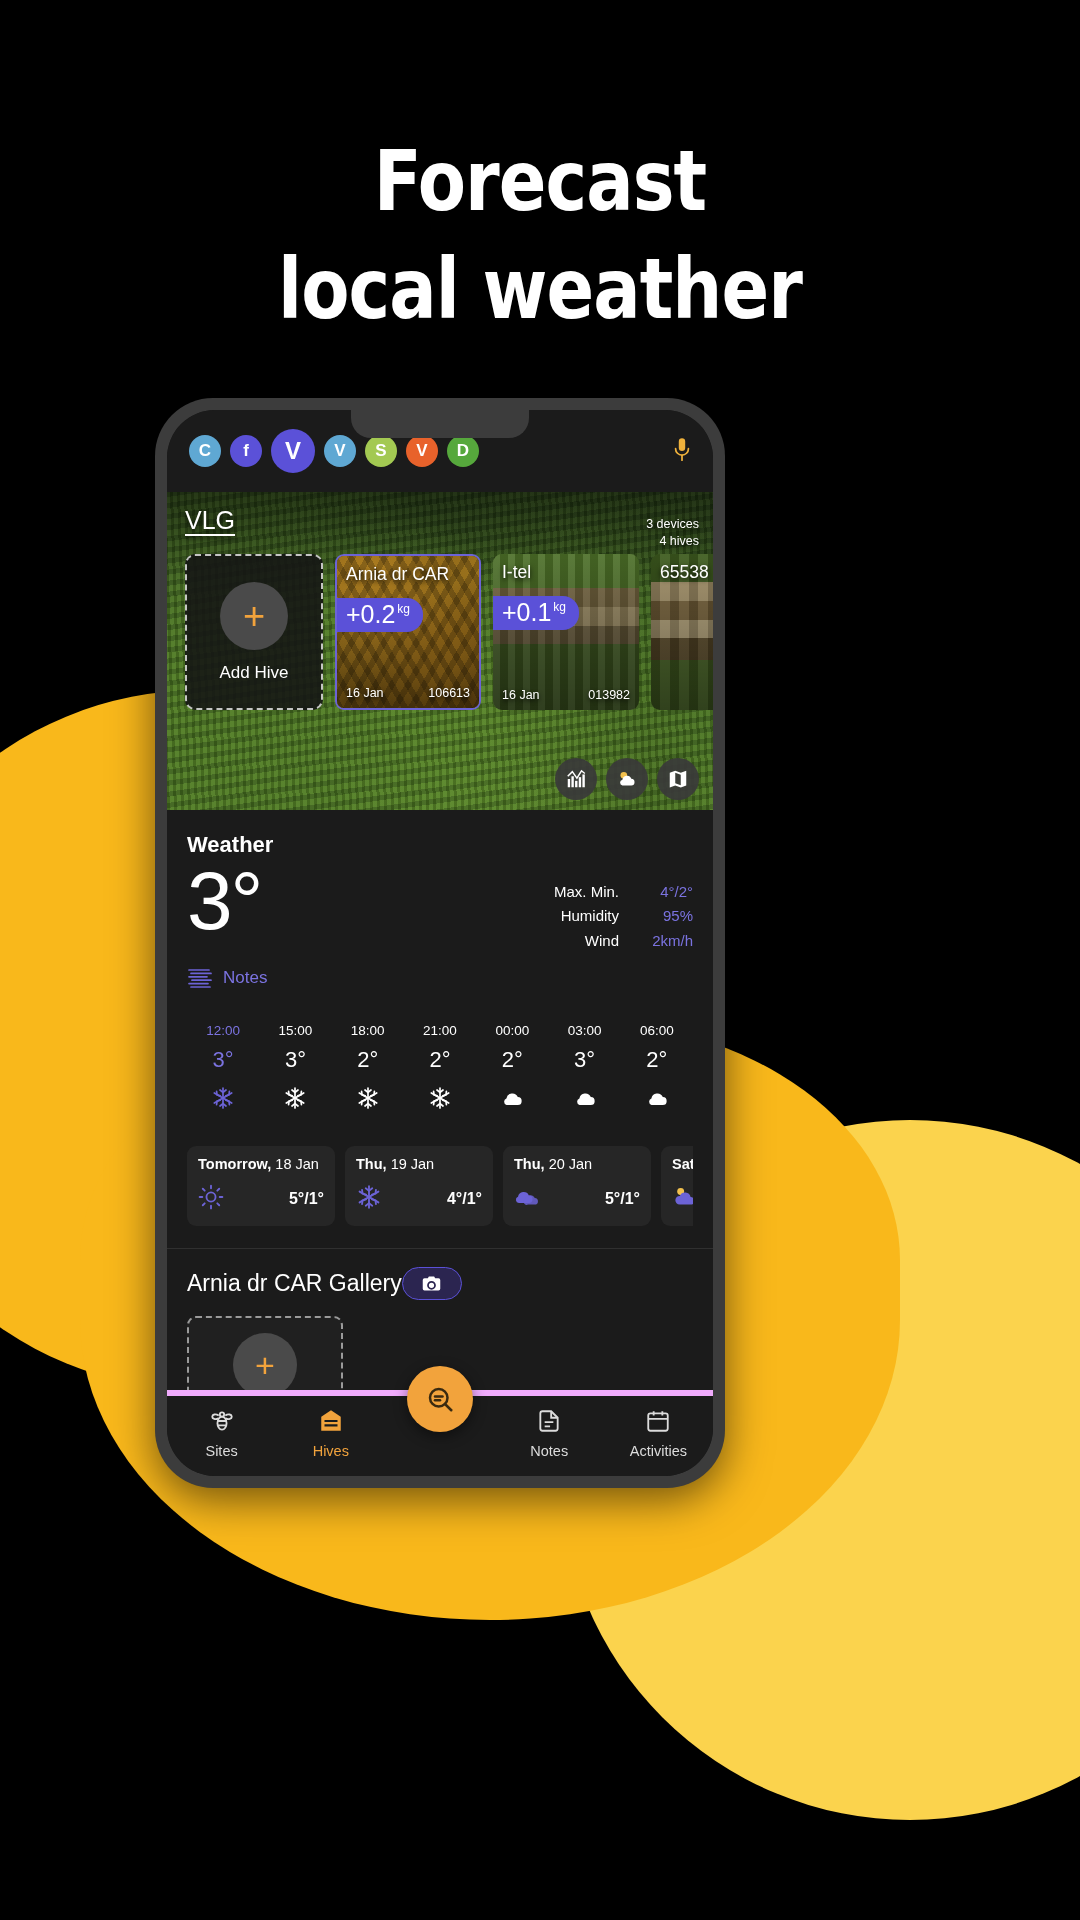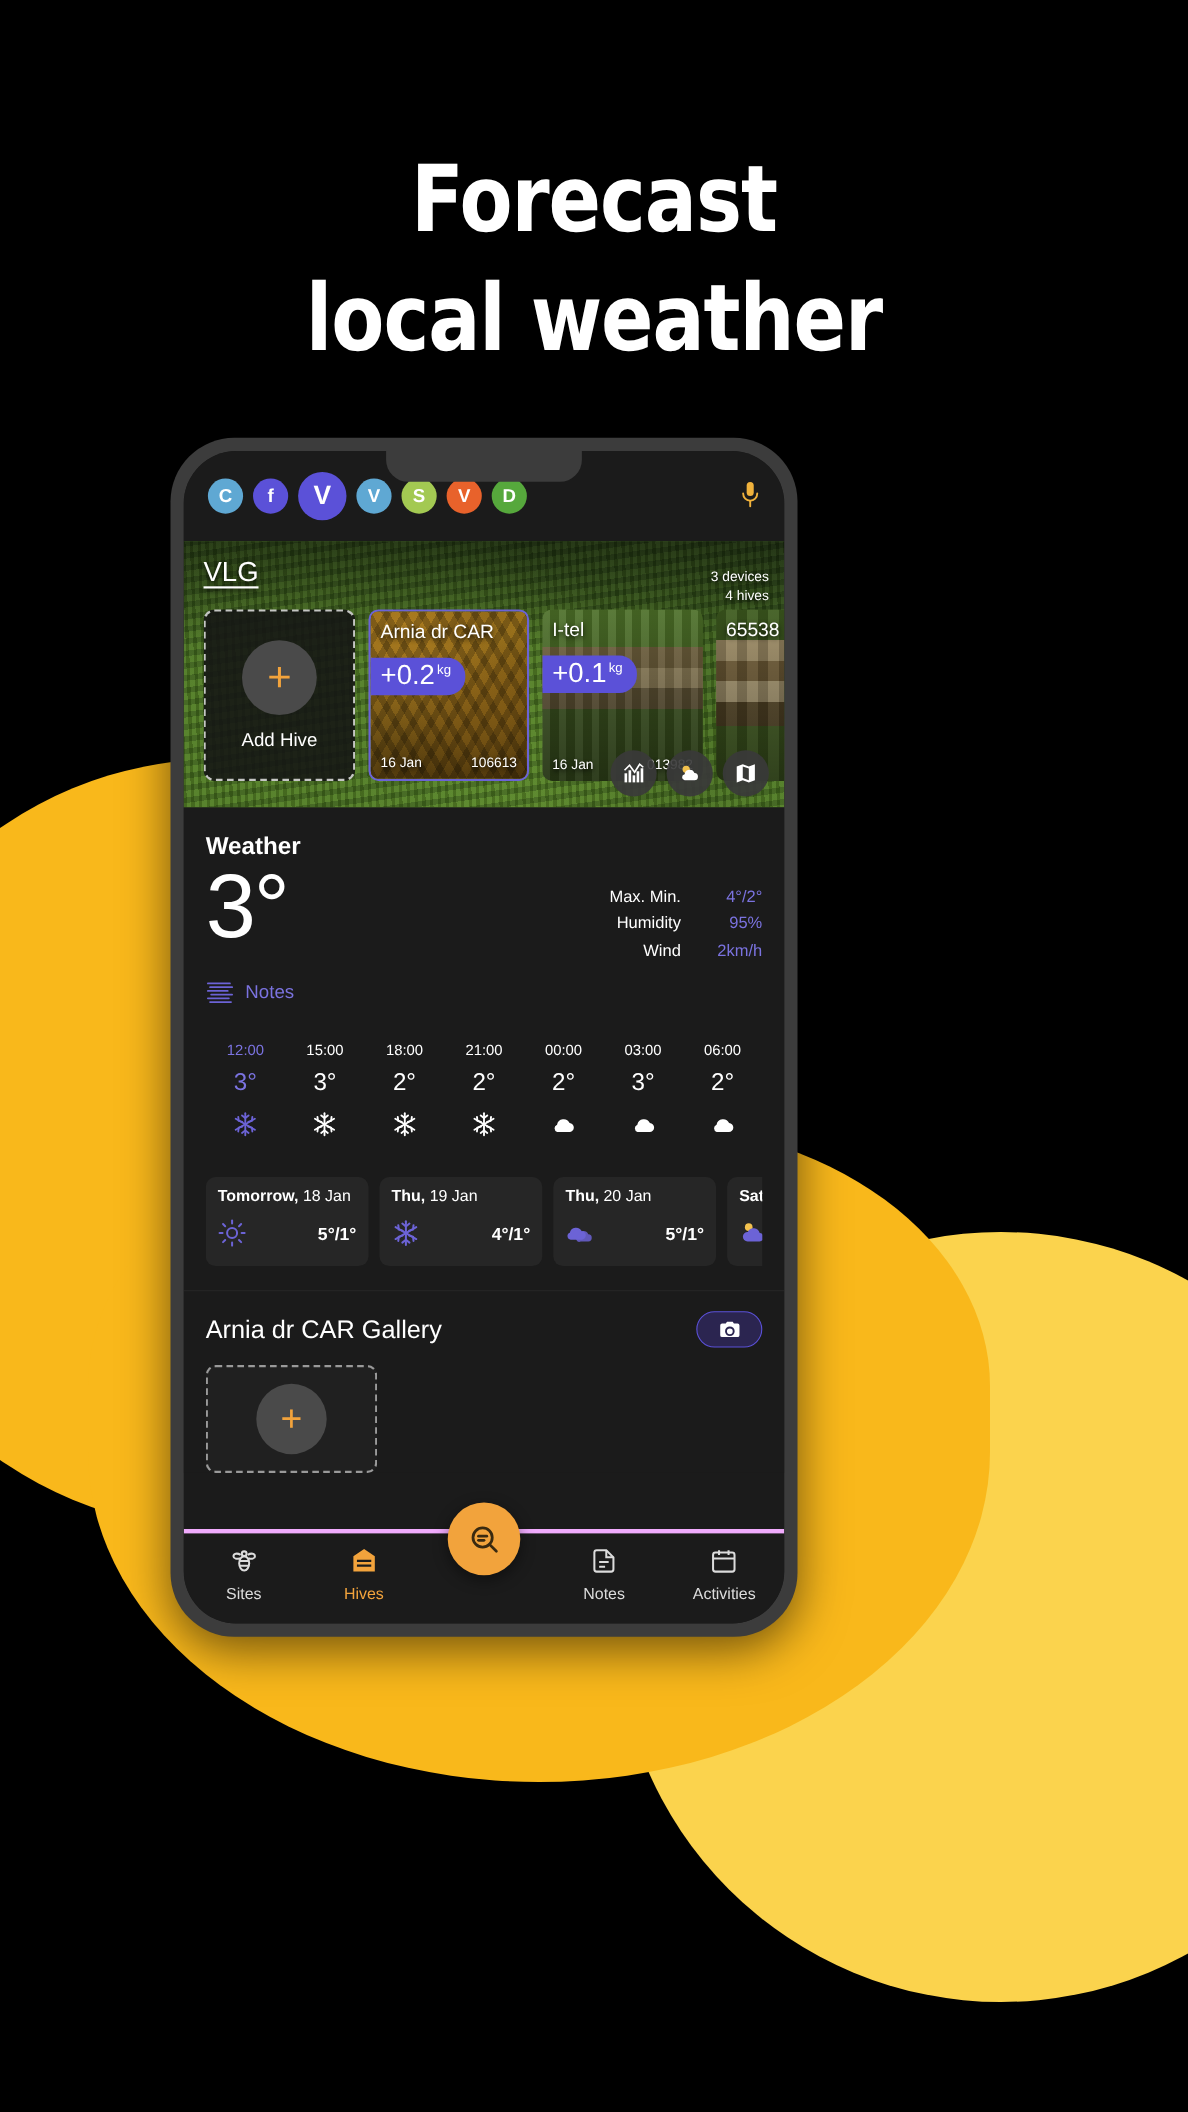--- a/index.html
+++ b/index.html
@@ -61,21 +61,21 @@
   }
   .avatar.big { width: 44px; height: 44px; font-size: 24px; }
   .mic {
     margin-left: auto; width: 30px; height: 34px;
     display: flex; align-items: center; justify-content: center;
   }
   .mic svg { width: 22px; height: 30px; }
 
   
   .hero {
-    position: relative; height: 242px; overflow: hidden;
+    position: relative; height: 318px; overflow: hidden;
     background:
       radial-gradient(circle at 12% 88%, #4f7a24 0 18%, transparent 60%),
       radial-gradient(circle at 40% 92%, #5d8b2a 0 16%, transparent 60%),
       radial-gradient(circle at 72% 86%, #476e20 0 18%, transparent 60%),
       linear-gradient(#2f4a1c 0%, #33521d 32%, #3d6321 54%, #4e7c27 72%, #5d8f2c 100%);
   }
   .hero::before {
     content:""; position:absolute; inset:0;
     background:
       repeating-linear-gradient(88deg, rgba(0,0,0,.22) 0 3px, rgba(255,255,255,.05) 3px 7px),
@@ -224,41 +224,41 @@
   .day-head { color: #fff; font-size: 14.5px; white-space: nowrap; }
   .day-head b { font-weight: 700; }
   .day-body { display: flex; align-items: center; justify-content: space-between; margin-top: 12px; }
   .day-body svg { width: 26px; height: 26px; }
   .day-temp { color: #fff; font-size: 16px; font-weight: 700; }
 
   .divider { height: 1px; background: #303030; }
 
   
   .gallery { background: #1b1b1b; padding: 18px 20px 0 20px; }
-  .gal-head { display: flex; align-items: center; justify-content: space-between; }
+  .gal-head { display: flex; align-items: center; justify-content: flex-start; }
   .gal-title { color: #fff; font-size: 23px; }
   .cam-btn {
     width: 60px; height: 33px; border-radius: 17px;
     border: 1px solid #5B51D8; background: #2b2550;
     display: flex; align-items: center; justify-content: center;
   }
   .cam-btn svg { width: 21px; height: 21px; }
   .gal-add {
     margin-top: 16px; width: 156px; height: 98px;
     border: 2px dashed rgba(255,255,255,.55); border-radius: 9px;
     background: #202020;
     display: flex; align-items: center; justify-content: center;
   }
   .gal-add .add-circle { width: 64px; height: 64px; font-size: 34px; }
 
   
   .nav {
     position: absolute; left: 0; right: 0; bottom: 0; height: 86px;
     background: #1b1b1b; display: flex; align-items: flex-start;
-    padding-top: 12px; border-top: 4px solid #f0abfc;
+    padding-top: 12px; border-top: 6px solid #f0abfc;
   }
   .nav-item {
     flex: 1; display: flex; flex-direction: column; align-items: center; gap: 6px;
     color: #dcdcdc; font-size: 14.5px;
   }
   .nav-item.active { color: #F2A33C; }
   .nav-item svg { width: 26px; height: 26px; }
   .nav-gap { flex: 1; }
   .nav-fab {
     position: absolute; left: 50%; bottom: 44px; transform: translateX(-50%);

